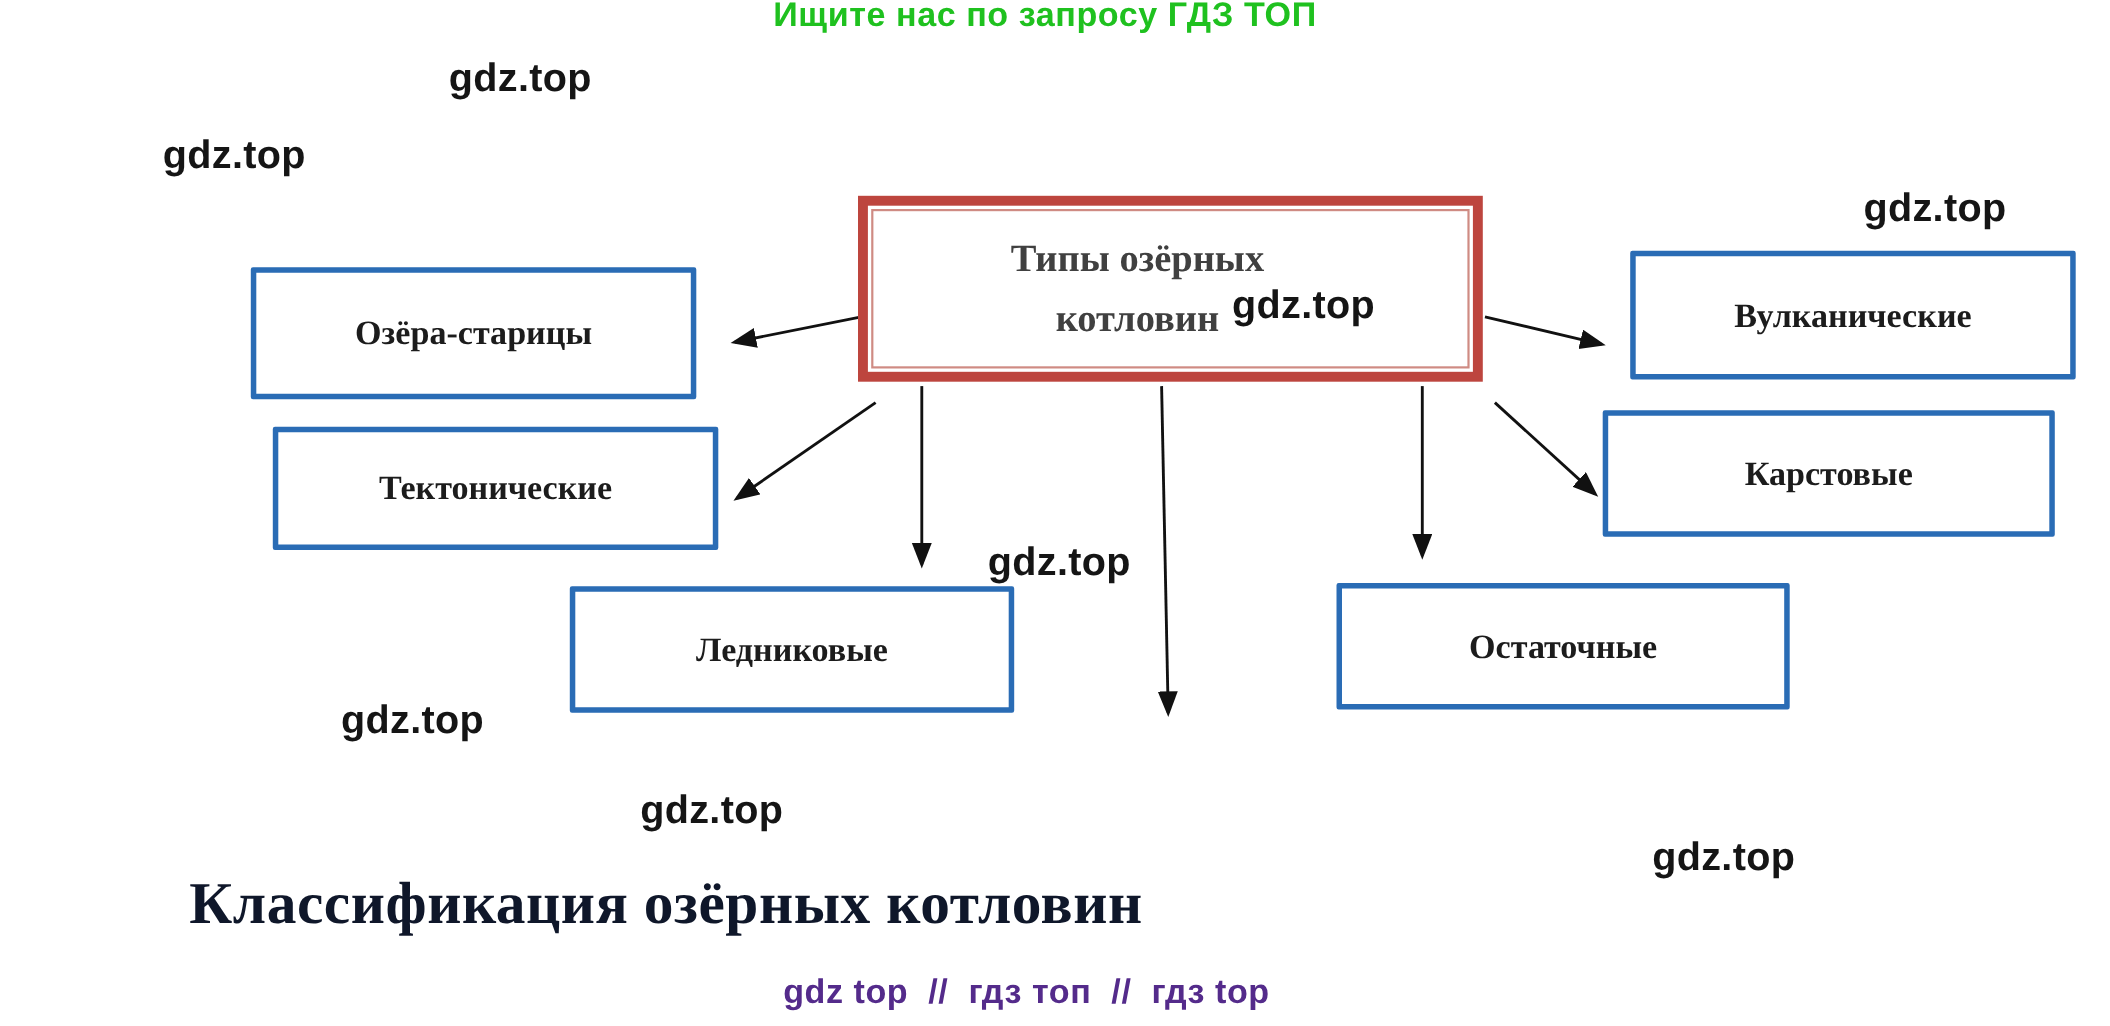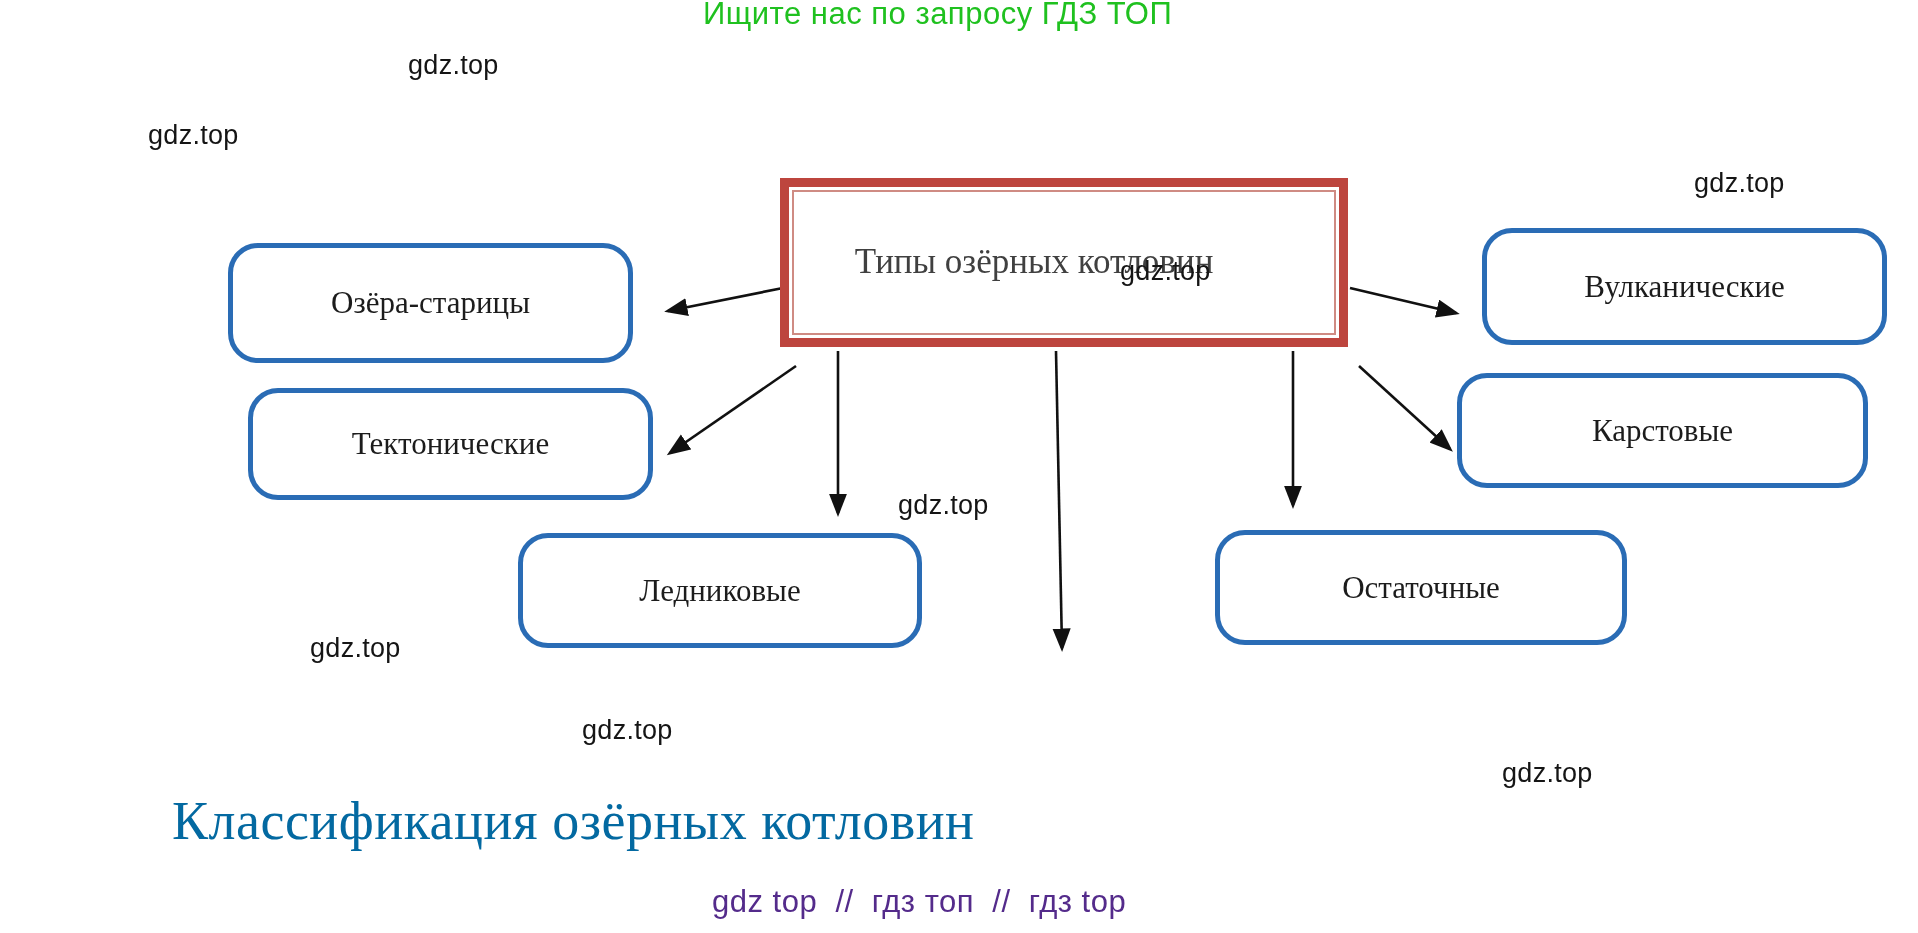--- a/index.html
+++ b/index.html
@@ -1,48 +1,48 @@
 <!DOCTYPE html>
 <html><head>
 <meta charset="utf-8">
 <style>
   html,body{margin:0;padding:0;background:#ffffff;}
   #page{position:relative;width:1918px;height:933px;background:#ffffff;overflow:hidden;
-        font-family:"Liberation Sans",sans-serif;}
+        font-family:"Liberation Sans",sans-serif;font-weight:bold;}
 
   
   .header-text{position:absolute;left:703px;top:-4px;font-size:31px;line-height:36px;
                color:#1fc11f;letter-spacing:0.5px;}
-  .caption{position:absolute;left:172px;top:790px;font-size:54px;color:#0369a1;
+  .caption{position:absolute;left:172px;top:790px;font-size:54px;color:#0f172a;
            font-family:"Liberation Serif","DejaVu Serif",serif;letter-spacing:0.5px;}
   .footer-text{position:absolute;left:712px;top:884px;font-size:31px;color:#542b8b;
                white-space:pre;letter-spacing:0.5px;}
 
   
-  .wm{position:absolute;font-size:27px;color:#151515;letter-spacing:0.3px;}
+  .wm{position:absolute;font-size:36px;color:#151515;letter-spacing:0.3px;}
   .wm1{left:408px;top:50px;}
   .wm2{left:148px;top:120px;}
   .wm3{left:1694px;top:168px;}
   .wm4{left:1120px;top:256px;}
   .wm5{left:898px;top:490px;}
   .wm6{left:310px;top:633px;}
   .wm7{left:582px;top:715px;}
   .wm8{left:1502px;top:758px;}
 
   
   .root{position:absolute;left:780px;top:178px;width:568px;height:169px;
         box-sizing:border-box;border:9px solid #bd453e;background:#ffffff;display:flex;}
   .root-inner{flex:1;margin:3px;border:2px solid #cf8b83;display:flex;
               align-items:center;justify-content:center;}
   .root-label{font-family:"Liberation Serif","DejaVu Serif",serif;font-size:35px;
               line-height:1.55;color:#404040;text-align:center;max-width:370px;
               margin-left:-60px;}
 
   
-  .node{position:absolute;box-sizing:border-box;border:5px solid #2a6cb5;border-radius:30px;
+  .node{position:absolute;box-sizing:border-box;border:5px solid #2a6cb5;border-radius:2px;
         background:#ffffff;display:flex;align-items:center;justify-content:center;
         font-family:"Liberation Serif","DejaVu Serif",serif;font-size:31px;color:#1c1c1c;}
   .n-ozera {left:228px;top:243px;width:405px;height:120px;}
   .n-tekton{left:248px;top:388px;width:405px;height:112px;}
   .n-lednik{left:518px;top:533px;width:404px;height:115px;}
   .n-zaprud{left:890px;top:660px;width:410px;height:118px;}
   .n-ostat {left:1215px;top:530px;width:412px;height:115px;}
   .n-karst {left:1457px;top:373px;width:411px;height:115px;}
   .n-vulkan{left:1482px;top:228px;width:405px;height:117px;}
 

